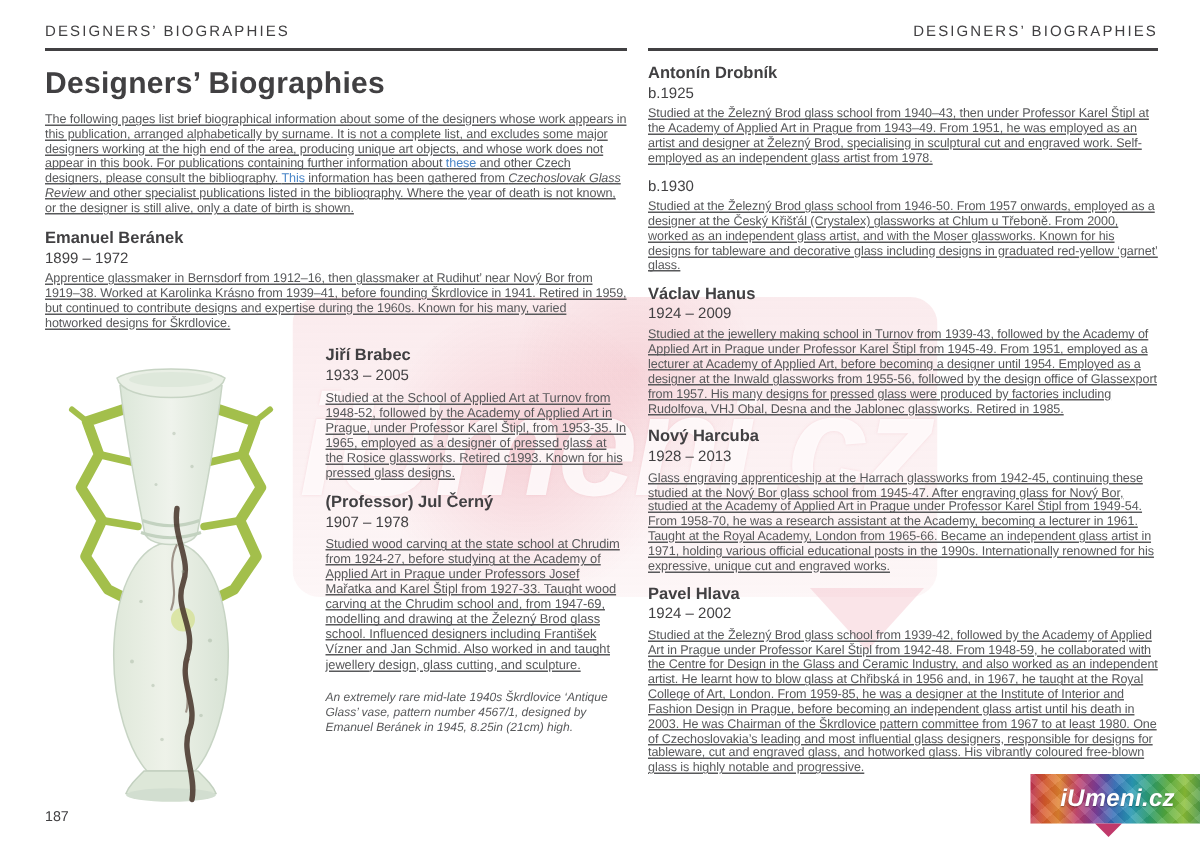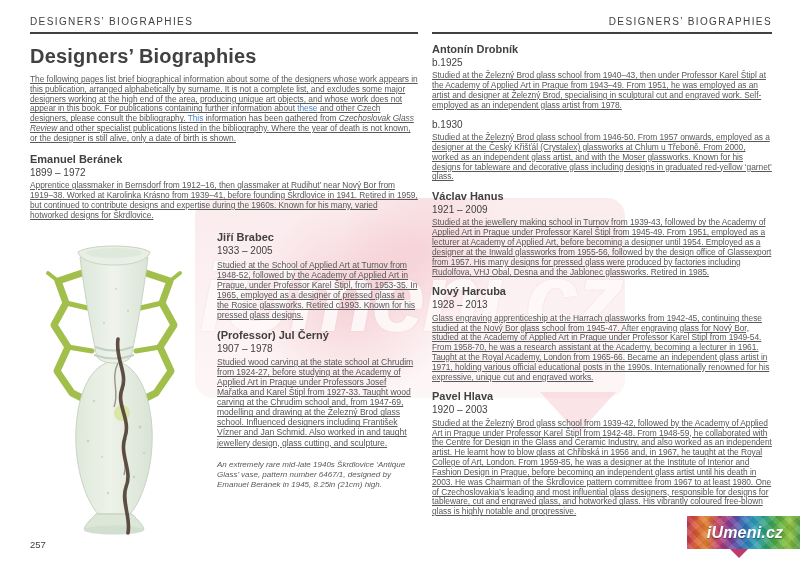--- a/index.html
+++ b/index.html
@@ -166,57 +166,57 @@
       <div>
         <div class="entry-name">Jiří Brabec</div>
         <div class="entry-dates">1933 – 2005</div>
         <div class="body-text">Studied at the School of Applied Art at Turnov from 1948-52, followed by the Academy of Applied Art in Prague, under Professor Karel Štipl, from 1953-35. In 1965, employed as a designer of pressed glass at the Rosice glassworks. Retired c1993. Known for his pressed glass designs.</div>
       </div>
       <div class="entry">
         <div class="entry-name">(Professor) Jul Černý</div>
         <div class="entry-dates">1907 – 1978</div>
         <div class="body-text">Studied wood carving at the state school at Chrudim from 1924-27, before studying at the Academy of Applied Art in Prague under Professors Josef Mařatka and Karel Štipl from 1927-33. Taught wood carving at the Chrudim school and, from 1947-69, modelling and drawing at the Železný Brod glass school. Influenced designers including František Vízner and Jan Schmid. Also worked in and taught jewellery design, glass cutting, and sculpture.</div>
       </div>
-      <div class="caption">An extremely rare mid-late 1940s Škrdlovice ‘Antique Glass’ vase, pattern number 6467/1, designed by Emanuel Beránek in 1945, 8.25in (21cm) high.</div>
+      <div class="caption">An extremely rare mid-late 1940s Škrdlovice ‘Antique Glass’ vase, pattern number 4567/1, designed by Emanuel Beránek in 1945, 8.25in (21cm) high.</div>
     </div>
   </div>
 </div>
 
-<div class="page-num">257</div>
+<div class="page-num">187</div>
 
 <div class="page page-right">
   <div class="kicker right">DESIGNERS’ BIOGRAPHIES</div>
   <div class="rule"></div>
 
   <div class="entry pr-entry">
     <div class="entry-name">Antonín Drobník</div>
     <div class="entry-dates">b.1925</div>
     <div class="body-text">Studied at the Železný Brod glass school from 1940–43, then under Professor Karel Štipl at the Academy of Applied Art in Prague from 1943–49. From 1951, he was employed as an artist and designer at Železný Brod, specialising in sculptural cut and engraved work. Self-employed as an independent glass artist from 1978.</div>
   </div>
 
   <div class="pr-entry">
     <div class="entry-dates">b.1930</div>
     <div class="body-text">Studied at the Železný Brod glass school from 1946-50. From 1957 onwards, employed as a designer at the Český Křišťál (Crystalex) glassworks at Chlum u Třeboně. From 2000, worked as an independent glass artist, and with the Moser glassworks. Known for his designs for tableware and decorative glass including designs in graduated red-yellow ‘garnet’ glass.</div>
   </div>
 
   <div class="pr-entry">
     <div class="entry-name">Václav Hanus</div>
-    <div class="entry-dates">1921 – 2009</div>
+    <div class="entry-dates">1924 – 2009</div>
     <div class="body-text">Studied at the jewellery making school in Turnov from 1939-43, followed by the Academy of Applied Art in Prague under Professor Karel Štipl from 1945-49. From 1951, employed as a lecturer at Academy of Applied Art, before becoming a designer until 1954. Employed as a designer at the Inwald glassworks from 1955-56, followed by the design office of Glassexport from 1957. His many designs for pressed glass were produced by factories including Rudolfova, VHJ Obal, Desna and the Jablonec glassworks. Retired in 1985.</div>
   </div>
 
   <div class="pr-entry">
     <div class="entry-name">Nový Harcuba</div>
     <div class="entry-dates">1928 – 2013</div>
     <div class="body-text">Glass engraving apprenticeship at the Harrach glassworks from 1942-45, continuing these studied at the Nový Bor glass school from 1945-47. After engraving glass for Nový Bor, studied at the Academy of Applied Art in Prague under Professor Karel Štipl from 1949-54. From 1958-70, he was a research assistant at the Academy, becoming a lecturer in 1961. Taught at the Royal Academy, London from 1965-66. Became an independent glass artist in 1971, holding various official educational posts in the 1990s. Internationally renowned for his expressive, unique cut and engraved works.</div>
   </div>
 
   <div class="pr-entry">
     <div class="entry-name">Pavel Hlava</div>
-    <div class="entry-dates">1920 – 2003</div>
+    <div class="entry-dates">1924 – 2002</div>
     <div class="body-text">Studied at the Železný Brod glass school from 1939-42, followed by the Academy of Applied Art in Prague under Professor Karel Štipl from 1942-48. From 1948-59, he collaborated with the Centre for Design in the Glass and Ceramic Industry, and also worked as an independent artist. He learnt how to blow glass at Chřibská in 1956 and, in 1967, he taught at the Royal College of Art, London. From 1959-85, he was a designer at the Institute of Interior and Fashion Design in Prague, before becoming an independent glass artist until his death in 2003. He was Chairman of the Škrdlovice pattern committee from 1967 to at least 1980. One of Czechoslovakia’s leading and most influential glass designers, responsible for designs for tableware, cut and engraved glass, and hotworked glass. His vibrantly coloured free-blown glass is highly notable and progressive.</div>
   </div>
 </div>
 
 <div class="logo">
   <span class="logo-text">iUmeni.cz</span>
   <div class="logo-pointer"></div>
 </div>
 
 </body></html>

